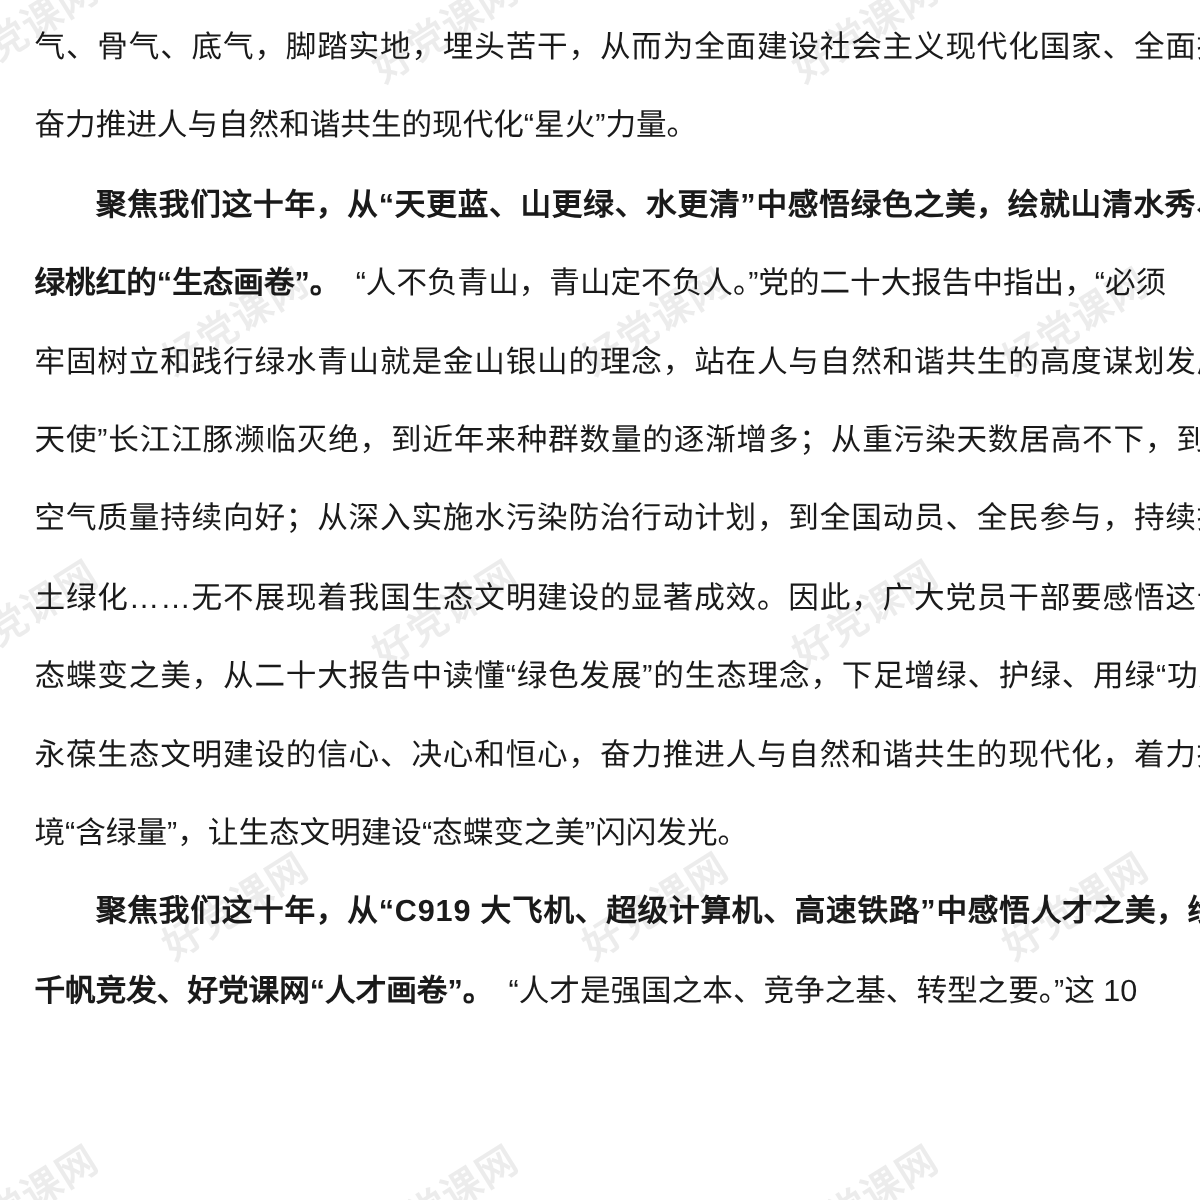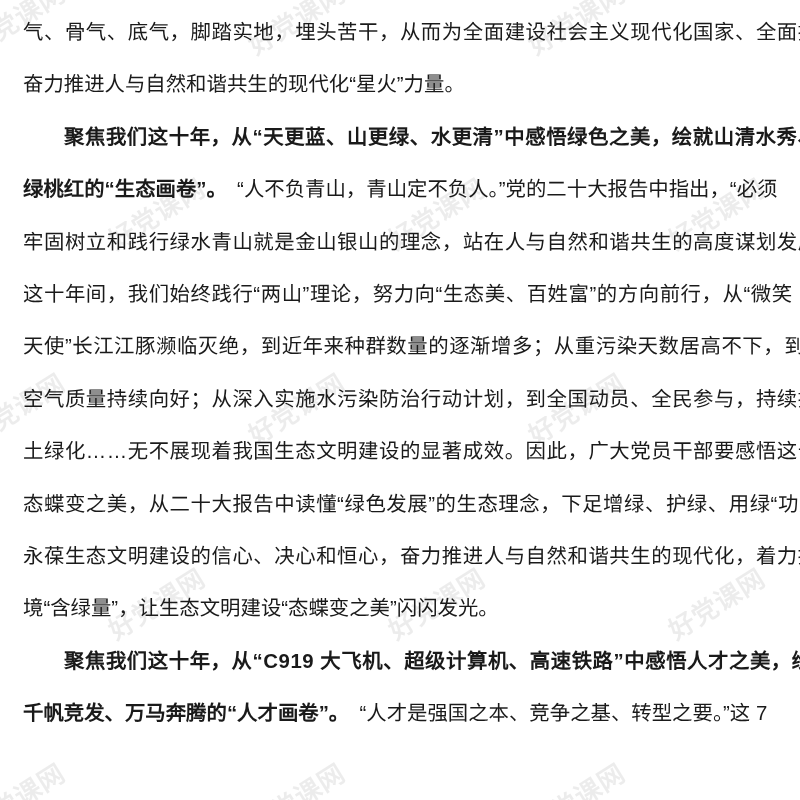--- a/index.html
+++ b/index.html
@@ -99,23 +99,22 @@
     <div class="wm-mark" style="left: 520px; top: 810px; color: rgba(0, 0, 0, 0.075); transform: rotate(-32deg);">好党课网</div>
   </div>
 
 <div id="document-page">
   <div id="document-body">
       <div class="doc-line wide" id="line-01"><span class="n">气、骨气、底气，脚踏实地，埋头苦干，从而为全面建设社会主义现代化国家、全面推进中</span></div>
       <div class="doc-line" id="line-02"><span class="n">奋力推进人与自然和谐共生的现代化“星火”力量。</span></div>
       <div class="doc-line bold indent wide" id="line-03"><span class="b">聚焦我们这十年，从“天更蓝、山更绿、水更清”中感悟绿色之美，绘就山清水秀、柳</span></div>
       <div class="doc-line" id="line-04"><span class="b">绿桃红的“生态画卷”。</span><span class="n">　“人不负青山，青山定不负人。”党的二十大报告中指出，“必须</span></div>
       <div class="doc-line wide" id="line-05"><span class="n">牢固树立和践行绿水青山就是金山银山的理念，站在人与自然和谐共生的高度谋划发展。”</span></div>
-      <div class="doc-line wide" id="line-06"><span class="n">这十年间，我们始终践行“两山”理论，努力向“生态美、百姓富”的方向前行，从“微笑</span></div>
       <div class="doc-line wide" id="line-07"><span class="n">天使”长江江豚濒临灭绝，到近年来种群数量的逐渐增多；从重污染天数居高不下，到如今</span></div>
       <div class="doc-line wide" id="line-08"><span class="n">空气质量持续向好；从深入实施水污染防治行动计划，到全国动员、全民参与，持续推进国</span></div>
       <div class="doc-line wide" id="line-09"><span class="n">土绿化……无不展现着我国生态文明建设的显著成效。因此，广大党员干部要感悟这十年生</span></div>
       <div class="doc-line wide" id="line-10"><span class="n">态蝶变之美，从二十大报告中读懂“绿色发展”的生态理念，下足增绿、护绿、用绿“功夫”，</span></div>
       <div class="doc-line wide" id="line-11"><span class="n">永葆生态文明建设的信心、决心和恒心，奋力推进人与自然和谐共生的现代化，着力提升环</span></div>
       <div class="doc-line" id="line-12"><span class="n">境“含绿量”，让生态文明建设“态蝶变之美”闪闪发光。</span></div>
       <div class="doc-line bold indent wide" id="line-13"><span class="b">聚焦我们这十年，从“C919 大飞机、超级计算机、高速铁路”中感悟人才之美，绘就</span></div>
-      <div class="doc-line" id="line-14"><span class="b">千帆竞发、万马奔腾的“人才画卷”。</span><span class="n">　“人才是强国之本、竞争之基、转型之要。”这 7</span></div>
+      <div class="doc-line" id="line-14"><span class="b">千帆竞发、好党课网“人才画卷”。</span><span class="n">　“人才是强国之本、竞争之基、转型之要。”这 10</span></div>
     </div>
 </div>
 
 </body></html>

